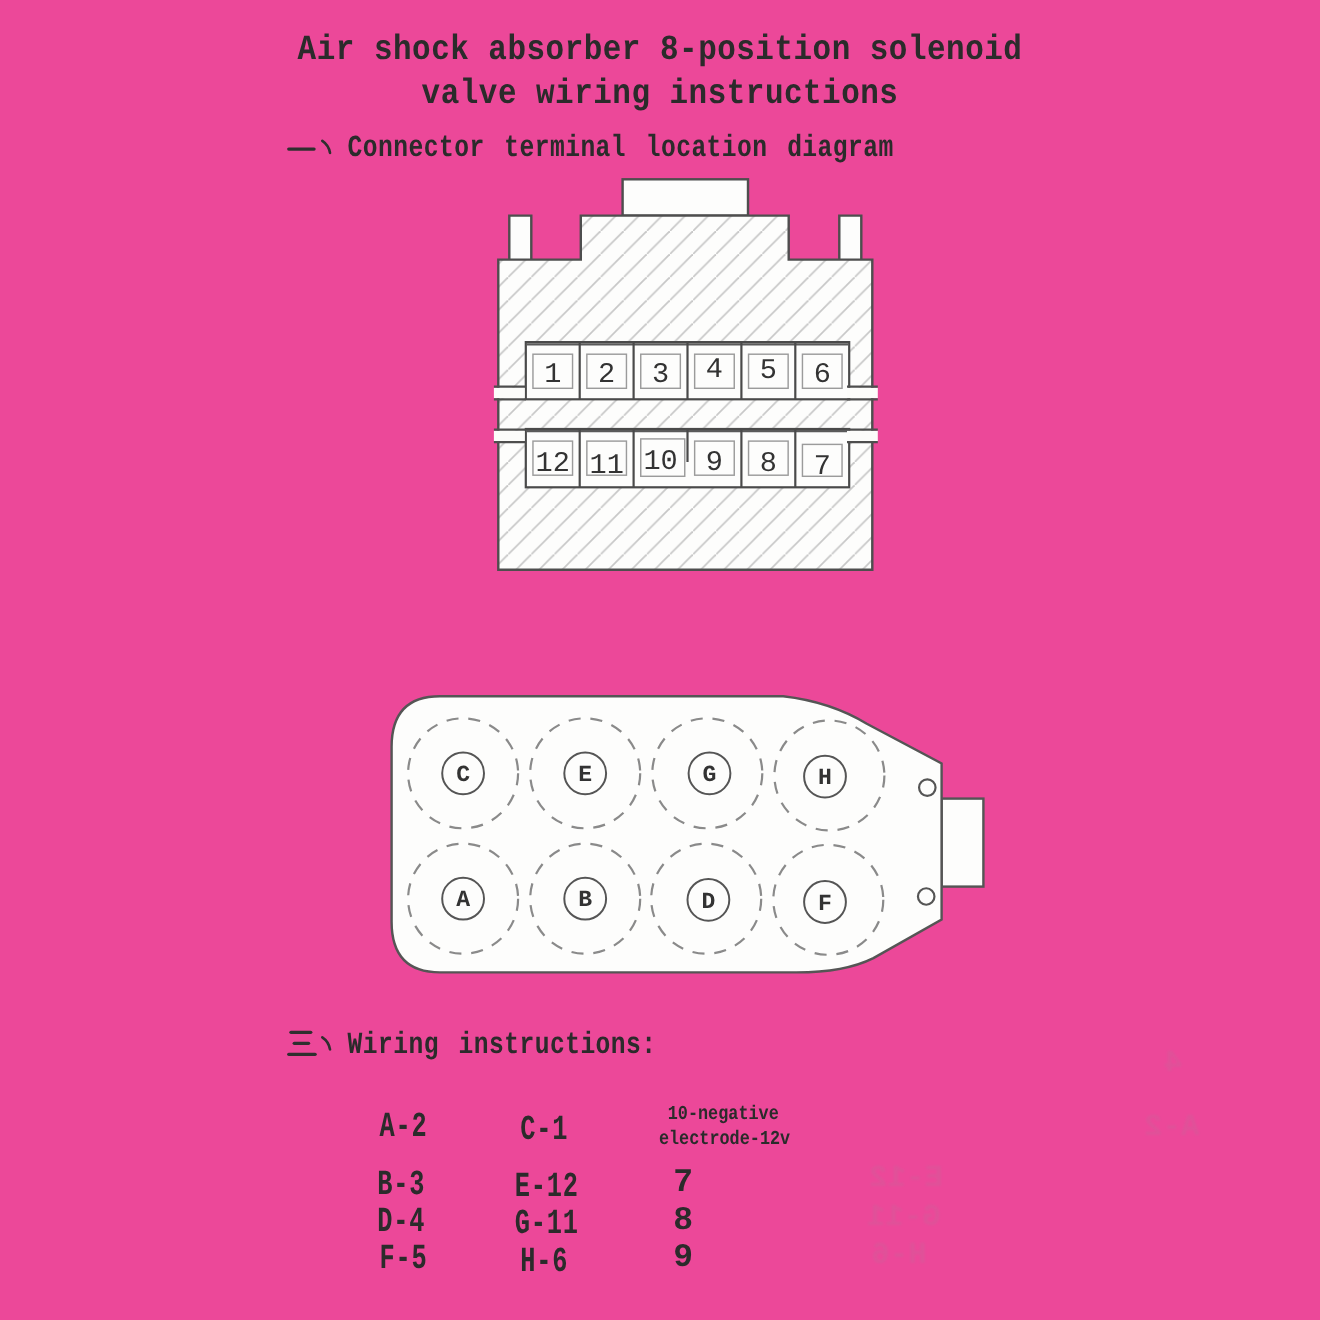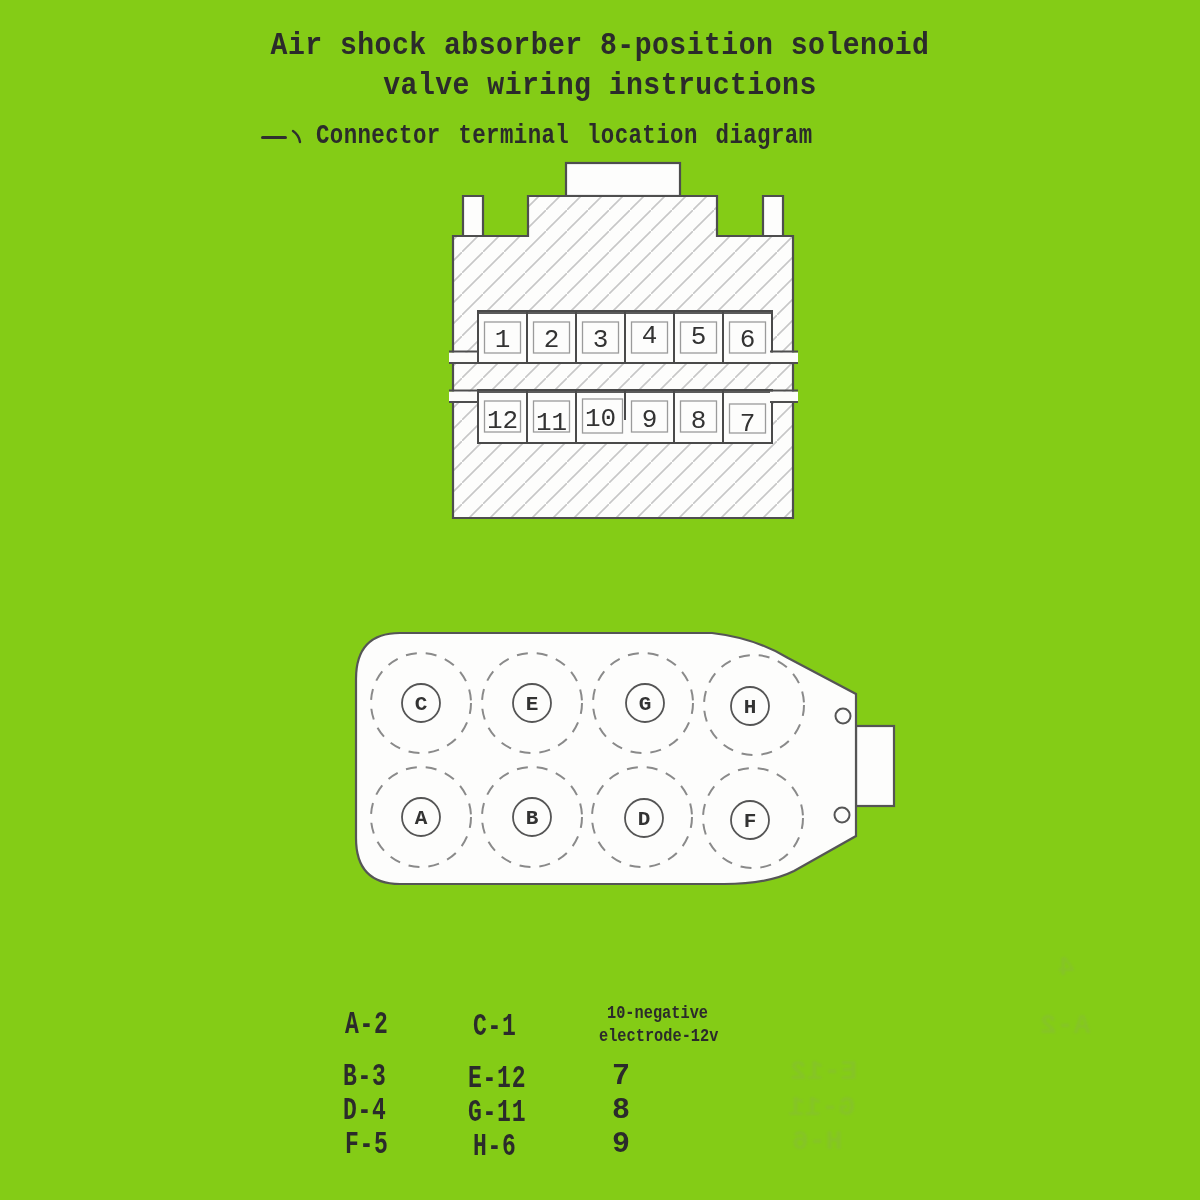--- a/index.html
+++ b/index.html
@@ -1,27 +1,27 @@
 <!DOCTYPE html>
 <html><head>
 <meta charset="utf-8">
 <style>
   html,body{margin:0;padding:0;background:#e8e8e8;}
   .page{
     position:relative;width:1200px;height:1200px;margin:0 auto;
-    background:#84cc16;overflow:hidden;
+    background:#ec4899;overflow:hidden;
     font-family:"Liberation Mono","DejaVu Sans Mono",monospace;
     color:#2b2b2b;
   }
   .title{
     position:absolute;top:26px;left:0;width:1200px;text-align:center;
     font-size:32px;font-weight:bold;line-height:40px;letter-spacing:.5px;
     transform:scaleX(.88);transform-origin:50% 0;white-space:nowrap;
   }
-  .heading{position:absolute;display:flex;align-items:center;}
+  .heading{position:absolute;display:flex;align-items:flex-start;}
   .heading .heading-text{
     font-size:28px;font-weight:bold;white-space:nowrap;letter-spacing:.5px;
     word-spacing:5px;transform:scaleX(.8);transform-origin:0 0;
   }
   .cjk{position:relative;width:27px;height:27px;display:inline-block;flex:0 0 27px;}
   .cjk i{position:absolute;display:block;height:3px;background:#2f2f2f;border-radius:1.5px;}
   .cjk-comma{display:inline-block;width:14px;height:26px;margin:0 12px 0 2px;flex:0 0 14px;}
   .wt{position:absolute;font-size:32px;font-weight:bold;white-space:nowrap;
       transform:scaleX(.72);transform-origin:0 0;letter-spacing:1px;}
   .wt-num{position:absolute;font-size:30px;font-weight:bold;}
@@ -164,20 +164,33 @@
       <text x="532" y="710" font-size="21" font-weight="bold" text-anchor="middle">E</text>
       <text x="645" y="710" font-size="21" font-weight="bold" text-anchor="middle">G</text>
       <text x="750" y="713" font-size="21" font-weight="bold" text-anchor="middle">H</text>
       <text x="421" y="824" font-size="21" font-weight="bold" text-anchor="middle">A</text>
       <text x="532" y="824" font-size="21" font-weight="bold" text-anchor="middle">B</text>
       <text x="644" y="825" font-size="21" font-weight="bold" text-anchor="middle">D</text>
       <text x="750" y="827" font-size="21" font-weight="bold" text-anchor="middle">F</text>
     </g>
   </svg>
 
+  <div class="heading" style="left:261px;top:935px;">
+    <span class="cjk">
+      <i style="width:21px;top:2px;left:2px;"></i>
+        <i style="width:16px;top:12px;left:5px;"></i>
+        <i style="width:27px;top:22px;left:0;"></i>
+    </span>
+    <span class="cjk-comma">
+      <svg width="14" height="26" viewBox="0 0 14 26">
+          <path d="M3 8 Q9 12 10 19" stroke="#2f2f2f" stroke-width="2.4" fill="none" stroke-linecap="round"></path>
+        </svg>
+    </span>
+    <span class="heading-text">Wiring instructions:</span>
+  </div>
 
   <div>
     <span class="wt" style="left:345px;top:1006px;">A-2</span>
     <span class="wt" style="left:343px;top:1058px;">B-3</span>
     <span class="wt" style="left:343px;top:1092px;">D-4</span>
     <span class="wt" style="left:345px;top:1126px;">F-5</span>
 
     <span class="wt" style="left:473px;top:1008px;">C-1</span>
     <span class="wt" style="left:468px;top:1060px;">E-12</span>
     <span class="wt" style="left:468px;top:1094px;">G-11</span>

